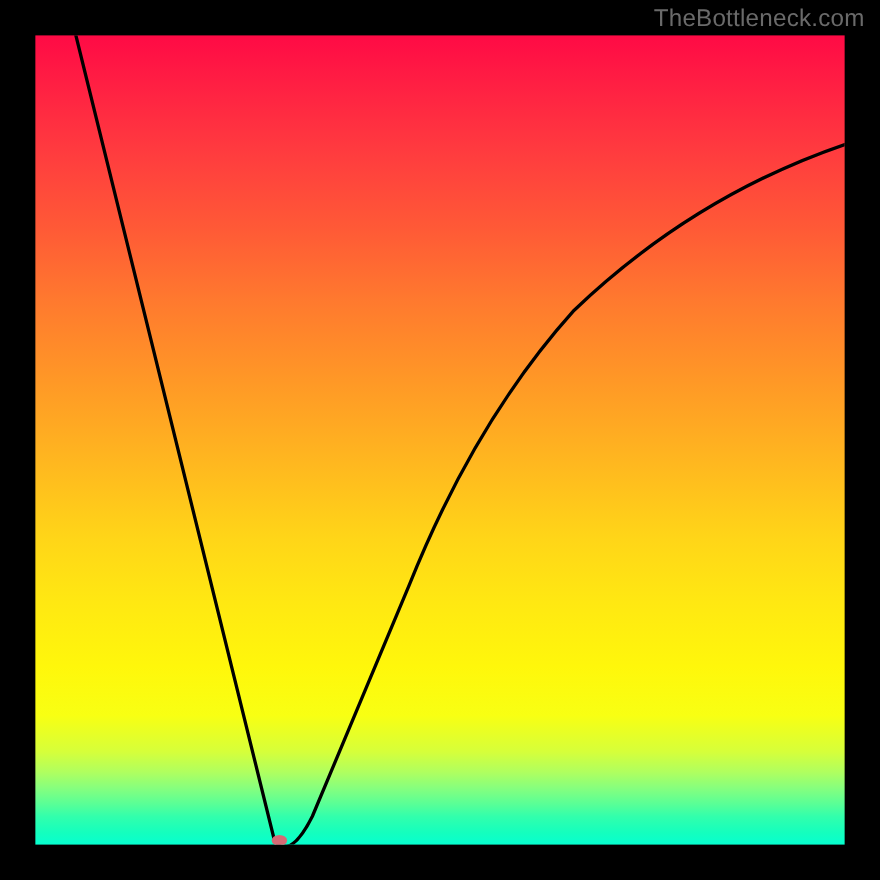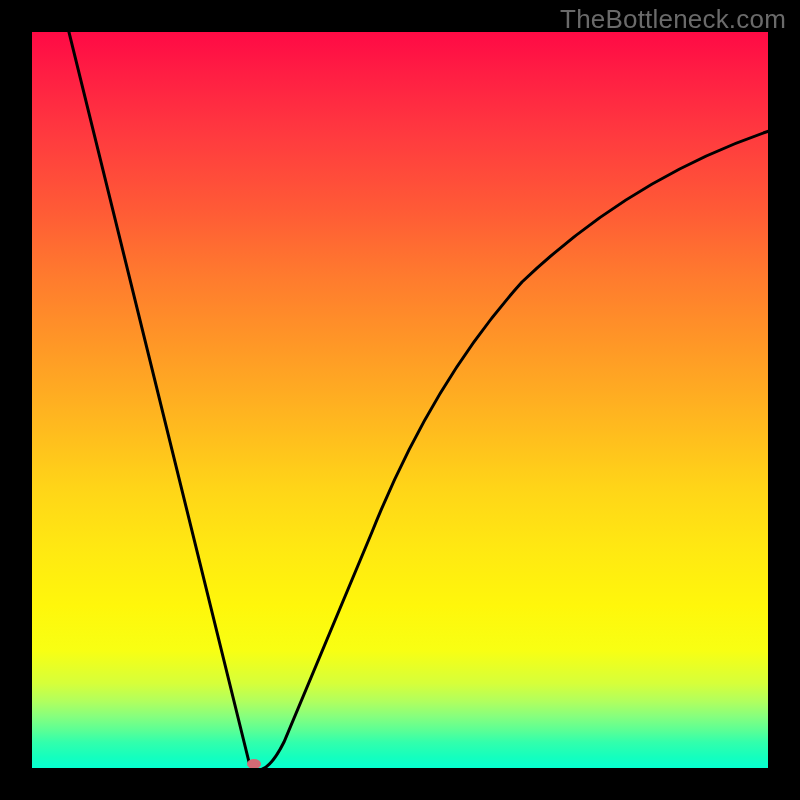--- a/index.html
+++ b/index.html
@@ -9,21 +9,21 @@
     background: #000;
     position: relative;
     font-family: Arial, Helvetica, sans-serif;
     overflow: hidden;
   }
   .watermark {
     position: absolute;
     top: 4px;
     right: 14px;
     color: #6a6a6a;
-    font-size: 26px;
+    font-size: 22px;
     font-weight: 500;
     letter-spacing: 0.2px;
     z-index: 10;
   }
   .plot-area {
     position: absolute;
     left: 32px;
     top: 32px;
     width: 736px;
     height: 736px;

